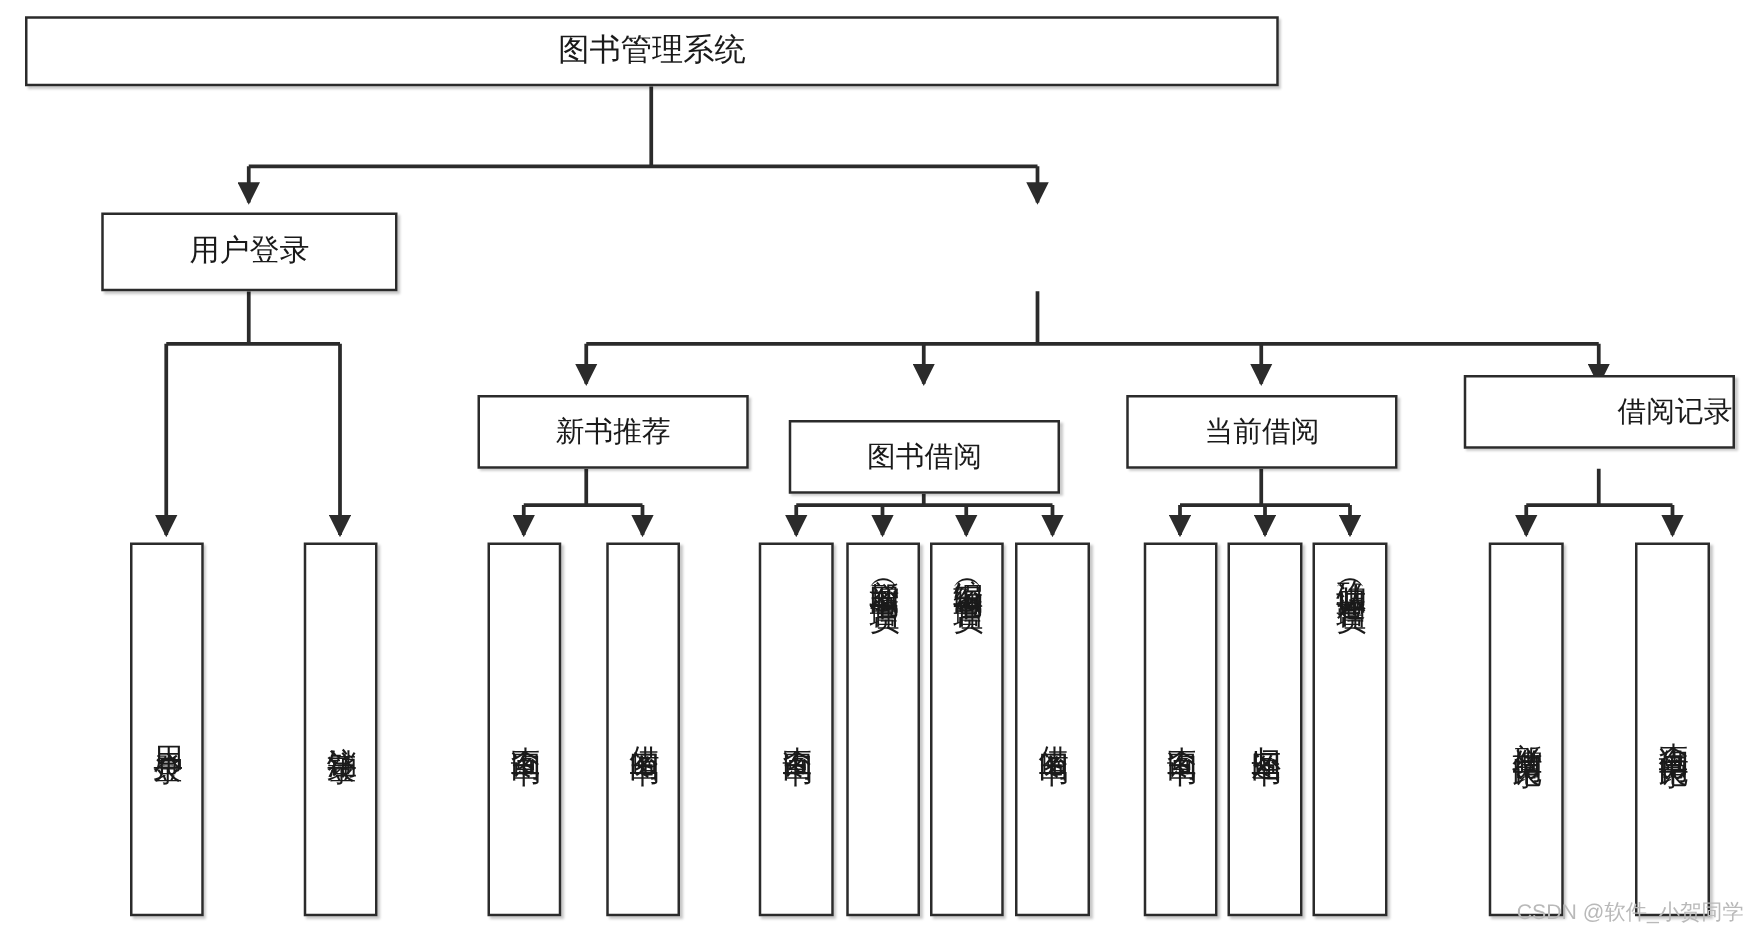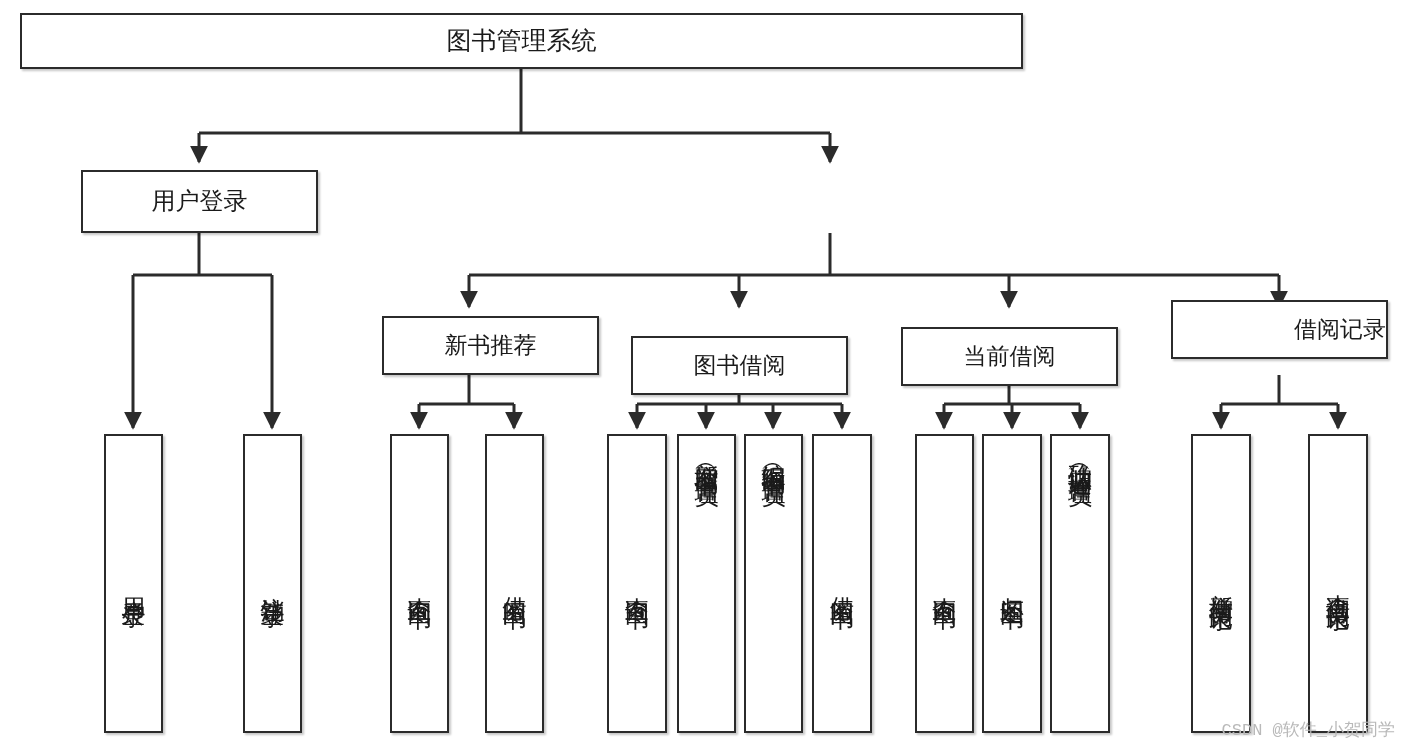--- a/index.html
+++ b/index.html
@@ -59,21 +59,21 @@
     padding-top: 0;
   }
   #watermark {
     position: absolute;
     right: 10px;
     bottom: 6px;
     font-size: 17px;
     color: #b9b9b9;
     z-index: 5;
     white-space: nowrap;
-    font-family: Liberation Mono, monospace;
+    font-family: Liberation Sans, sans-serif;
   }
 </style>
 </head>
 <body>
 
 <div id="canvas">
 
   <svg id="edges" viewBox="0 0 1405 747" xmlns="http://www.w3.org/2000/svg">
     <defs>
       <marker id="arrow" viewBox="0 0 10 10" refX="9" refY="5" markerWidth="6" markerHeight="6" orient="auto-start-reverse">
@@ -131,21 +131,21 @@
   <div class="node lvl2" style="left:81px; top:170px; width:237px; height:63px;">
     <span class="label">用户登录</span>
   </div>
 
   <div class="node lvl3" style="left:382px; top:316px; width:217px; height:59px;">
     <span class="label">新书推荐</span>
   </div>
   <div class="node lvl3" style="left:631px; top:316px; width:217px; height:59px;margin-top:20px;">
     <span class="label">图书借阅</span>
   </div>
-  <div class="node lvl3" style="left:901px; top:327px; width:217px; height:59px;">
+  <div class="node lvl3" style="left:901px; top:316px; width:217px; height:59px;">
     <span class="label">当前借阅</span>
   </div>
   <div class="node lvl3" style="left:1171px; top:300px; width:217px; height:59px;justify-content:flex-end;">
     <span class="label">借阅记录</span>
   </div>
 
   <div class="node leaf short" style="left:104px; top:434px; width:59px; height:299px;">
     <span class="label">用户登录</span>
   </div>
   <div class="node leaf short" style="left:243px; top:434px; width:59px; height:299px;">

